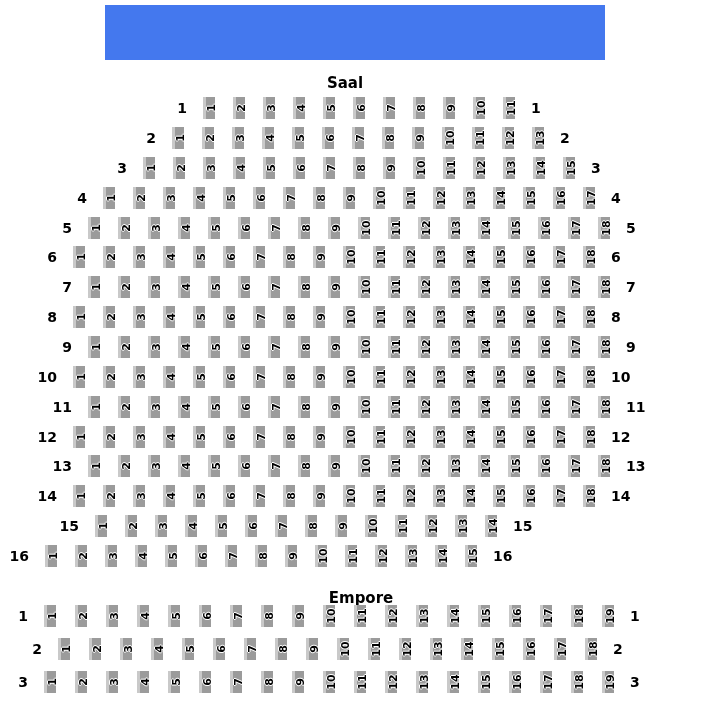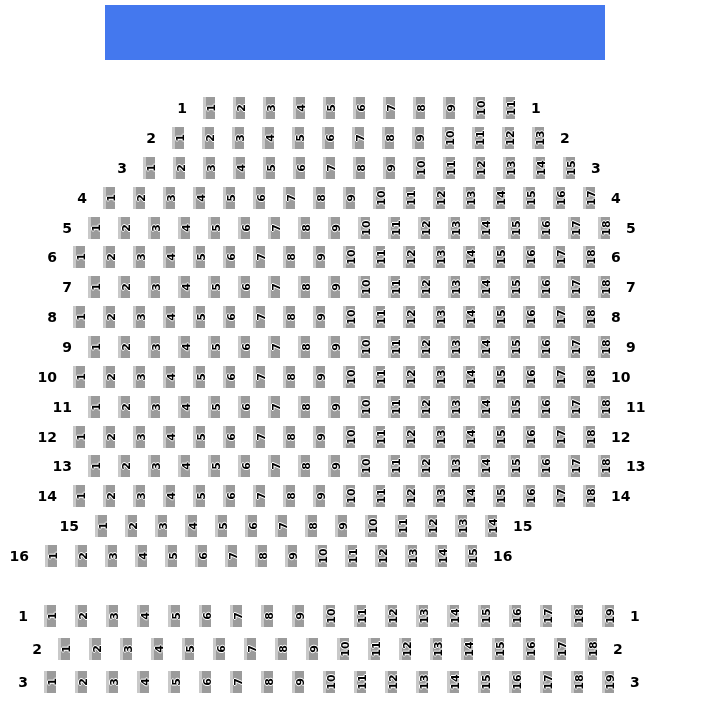--- a/index.html
+++ b/index.html
@@ -38,20 +38,22 @@
     transform: rotate(-90deg);
     text-shadow: -1px 0 #fff, 1px 0 #fff, 0 -1px #fff, 0 1px #fff;
     pointer-events: none;
   }
 </style>
 </head>
 <body>
 
 <div id="canvas" style="--stage: #4478EE; --seat: #9B9B9B; --seat-hl: #C9C9C9; --text: #000000; --bg: #FFFFFF;">
   <div id="stage"></div>
+  <div class="section-title" id="title-saal">Saal</div>
+  <div class="section-title" id="title-empore">Empore</div>
   <div id="rows-root">
       <div class="row-label left" style="left: 153px; top: 97px;">1</div>
       <div class="row-label right" style="left: 531px; top: 97px;">1</div>
       <div class="seat" style="left: 203px; top: 97px;">
         <div class="seat-num">1</div>
       </div>
       <div class="seat" style="left: 233px; top: 97px;">
         <div class="seat-num">2</div>
       </div>
       <div class="seat" style="left: 263px; top: 97px;">

